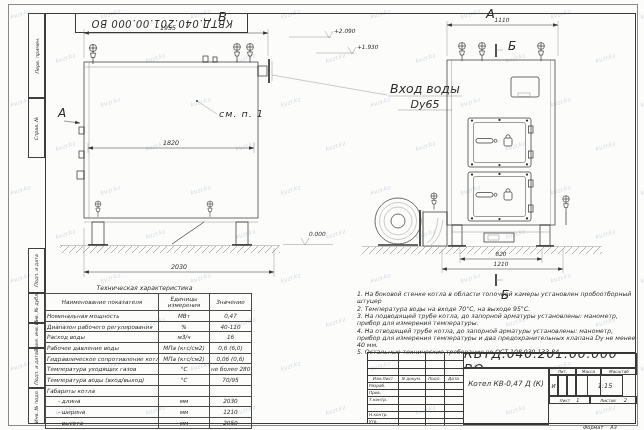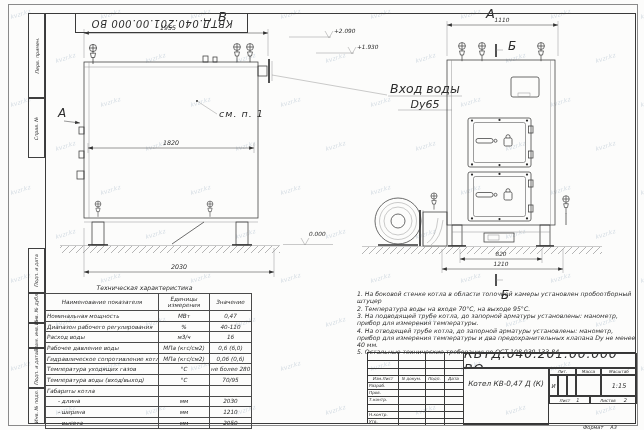--- a/index.html
+++ b/index.html
@@ -463,21 +463,21 @@
     </div>
 
     <div class="c f42" style="left:181px;top:15px;width:27px;height:7px;">Лит.</div>
     <div class="c f42" style="left:208px;top:15px;width:25px;height:7px;">Масса</div>
     <div class="c f42" style="left:233px;top:15px;width:36px;height:7px;">Масштаб</div>
 
     <div class="c f55" style="left:181px;top:22px;width:9px;height:21px;">И</div>
     <div class="c" style="left:190px;top:22px;width:9px;height:21px;"></div>
     <div class="c" style="left:199px;top:22px;width:9px;height:21px;"></div>
     <div class="c" style="left:208px;top:22px;width:25px;height:21px;"></div>
-    <div class="c f65" style="left:233px;top:22px;width:36px;height:21px;">1:15</div>
+    <div class="c f65" style="left:219px;top:22px;width:36px;height:21px;">1:15</div>
 
     <div class="c f42" style="left:181px;top:43px;width:41px;height:8px;gap:6px;">
       <span>Лист</span>
       <span class="f5">1</span>
     </div>
     <div class="c f42" style="left:222px;top:43px;width:47px;height:8px;gap:8px;">
       <span>Листов</span>
       <span class="f5">2</span>
     </div>
 

